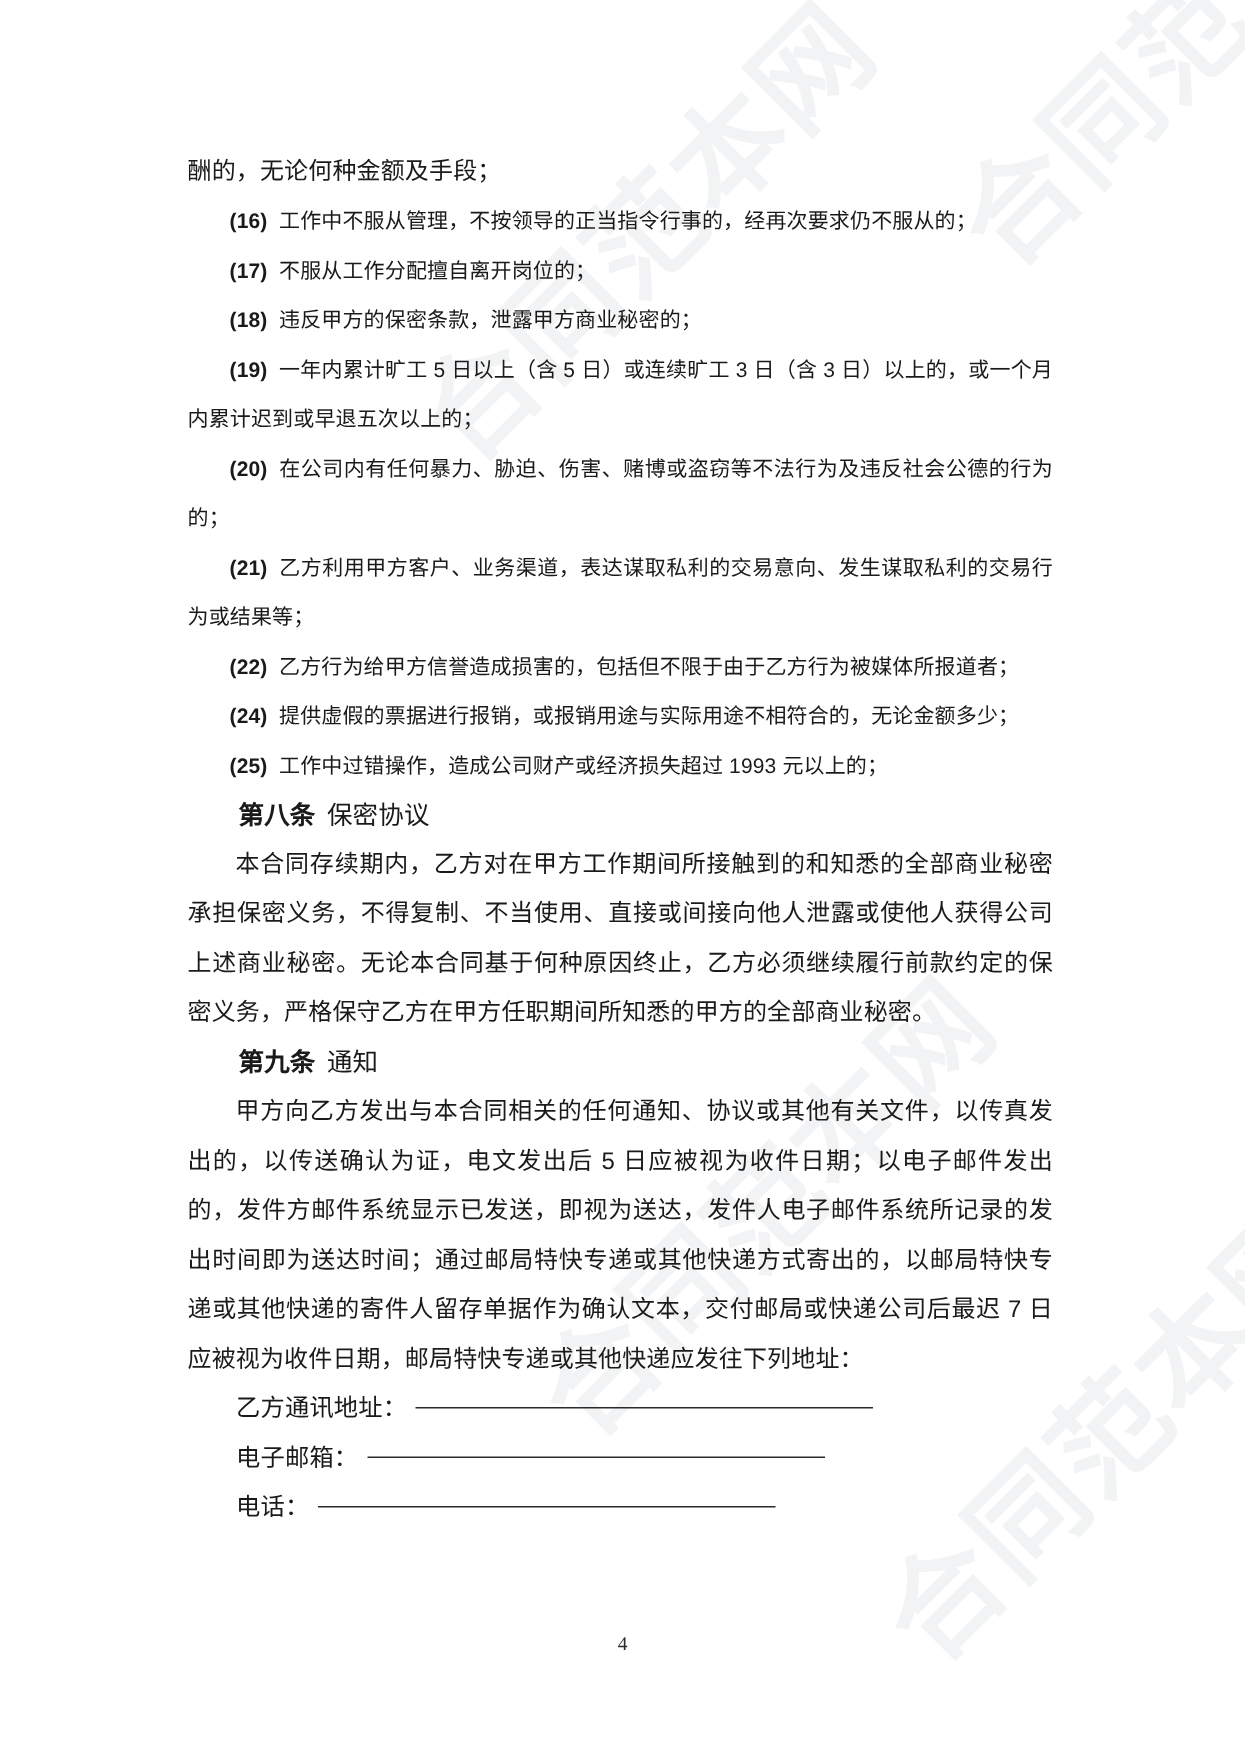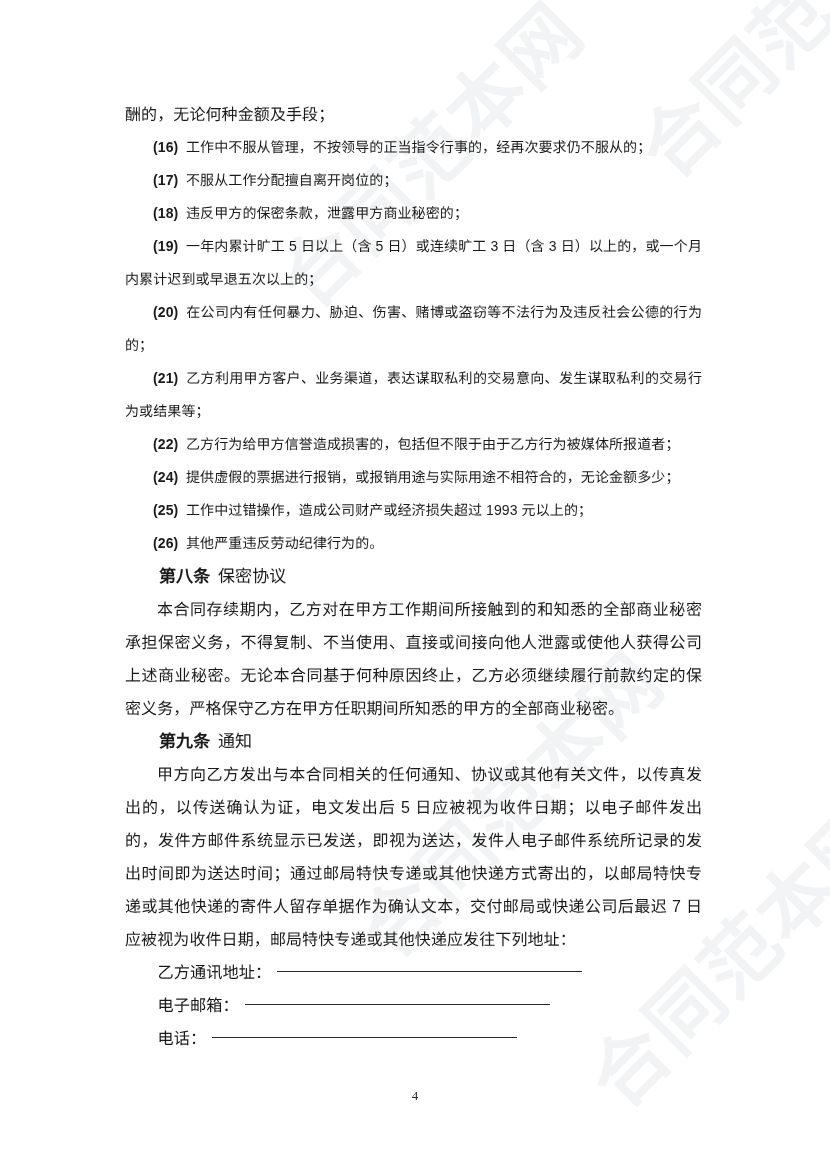--- a/index.html
+++ b/index.html
@@ -145,21 +145,20 @@
 
     <p class="item"><span class="num">(16)</span><span>工作中不服从管理，不按领导的正当指令行事的，经再次要求仍不服从的；</span></p>
     <p class="item"><span class="num">(17)</span><span>不服从工作分配擅自离开岗位的；</span></p>
     <p class="item"><span class="num">(18)</span><span>违反甲方的保密条款，泄露甲方商业秘密的；</span></p>
     <p class="item"><span class="num">(19)</span><span>一年内累计旷工 5 日以上（含 5 日）或连续旷工 3 日（含 3 日）以上的，或一个月内累计迟到或早退五次以上的；</span></p>
     <p class="item"><span class="num">(20)</span><span>在公司内有任何暴力、胁迫、伤害、赌博或盗窃等不法行为及违反社会公德的行为的；</span></p>
     <p class="item"><span class="num">(21)</span><span>乙方利用甲方客户、业务渠道，表达谋取私利的交易意向、发生谋取私利的交易行为或结果等；</span></p>
     <p class="item"><span class="num">(22)</span><span>乙方行为给甲方信誉造成损害的，包括但不限于由于乙方行为被媒体所报道者；</span></p>
     <p class="item"><span class="num">(24)</span><span>提供虚假的票据进行报销，或报销用途与实际用途不相符合的，无论金额多少；</span></p>
     <p class="item"><span class="num">(25)</span><span>工作中过错操作，造成公司财产或经济损失超过 1993 元以上的；</span></p>
-    <p class="item"><span class="num">(26)</span><span>其他严重违反劳动纪律行为的。</span></p>
 
     <p class="article"><span class="art-no">第八条</span><span class="art-title">保密协议</span></p>
     <p class="para indent">本合同存续期内，乙方对在甲方工作期间所接触到的和知悉的全部商业秘密承担保密义务，不得复制、不当使用、直接或间接向他人泄露或使他人获得公司上述商业秘密。无论本合同基于何种原因终止，乙方必须继续履行前款约定的保密义务，严格保守乙方在甲方任职期间所知悉的甲方的全部商业秘密。</p>
 
     <p class="article"><span class="art-no">第九条</span><span class="art-title">通知</span></p>
     <p class="para indent">甲方向乙方发出与本合同相关的任何通知、协议或其他有关文件，以传真发出的，以传送确认为证，电文发出后 5 日应被视为收件日期；以电子邮件发出的，发件方邮件系统显示已发送，即视为送达，发件人电子邮件系统所记录的发出时间即为送达时间；通过邮局特快专递或其他快递方式寄出的，以邮局特快专递或其他快递的寄件人留存单据作为确认文本，交付邮局或快递公司后最迟 7 日应被视为收件日期，邮局特快专递或其他快递应发往下列地址：</p>
 
     <div class="blank-row addr">
       <span class="blank-label">乙方通讯地址：</span>
       <span class="rule"></span>

